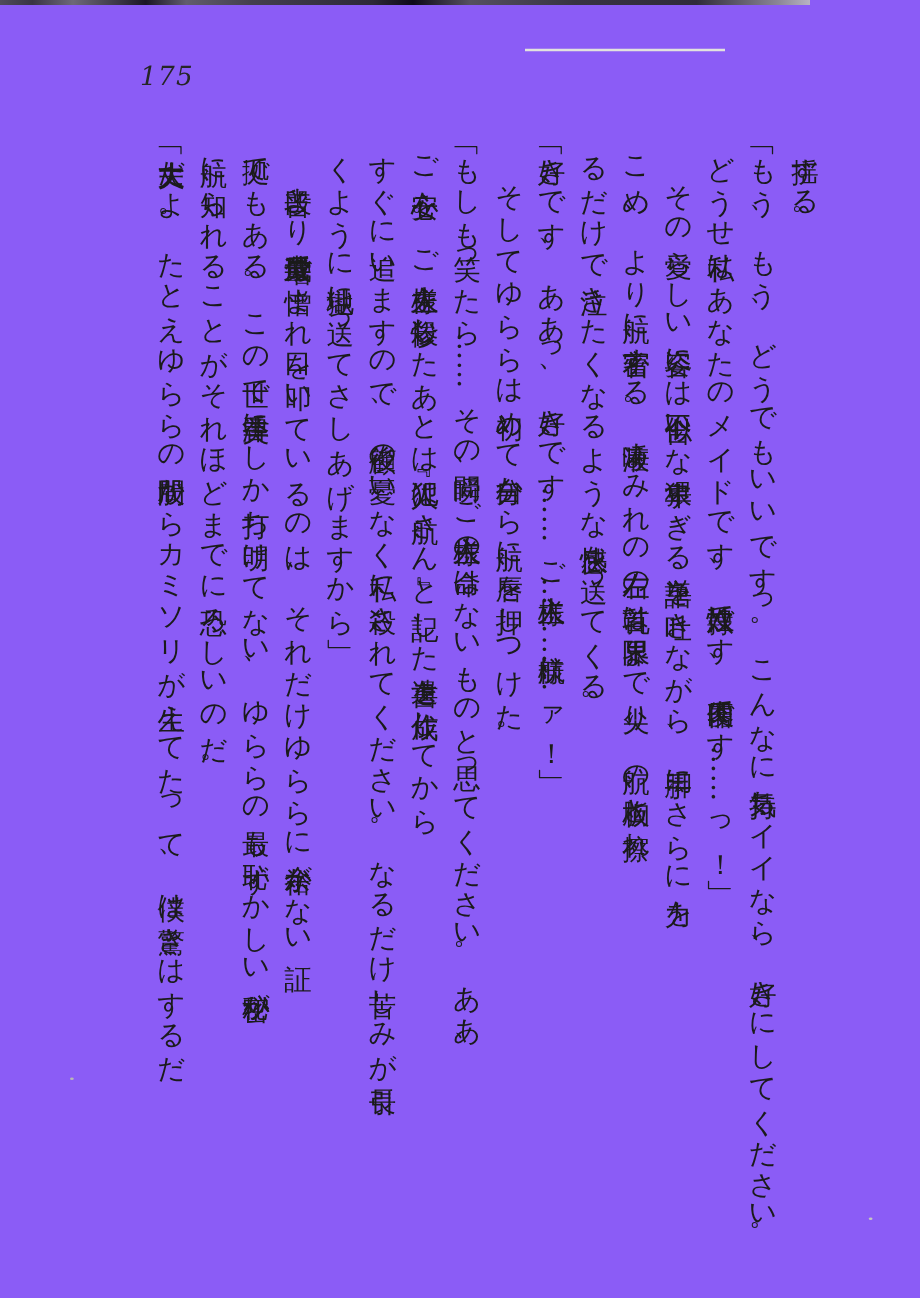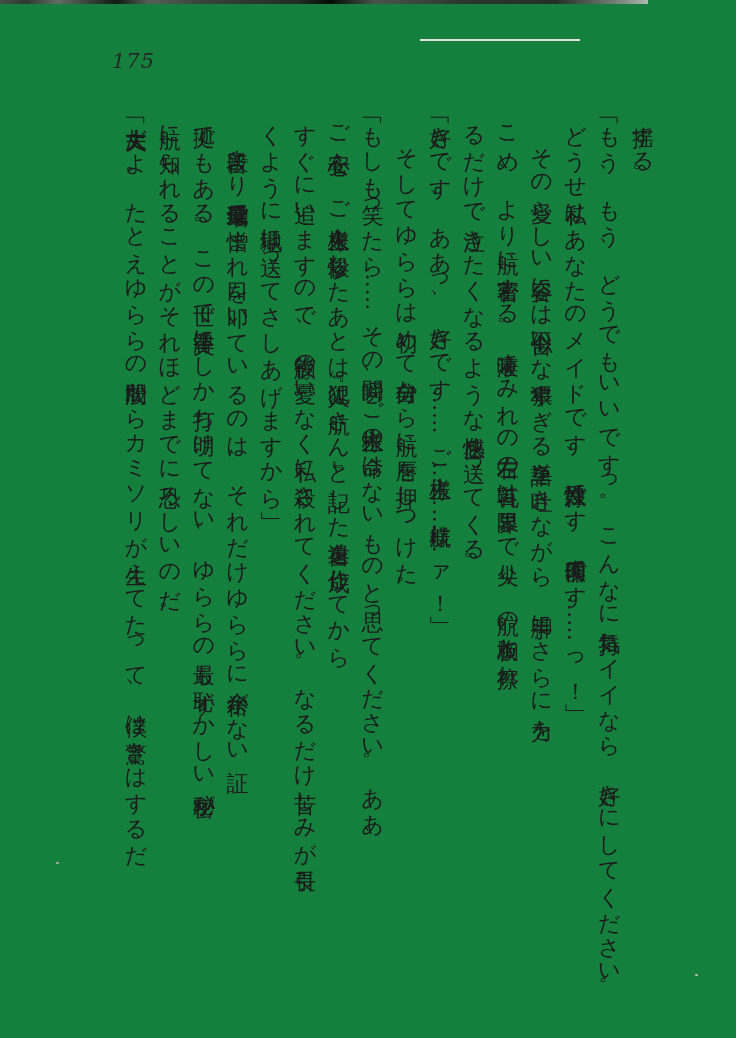--- a/index.html
+++ b/index.html
@@ -7,21 +7,21 @@
     padding: 0;
     width: 736px;
     height: 1038px;
     background: #fcfcfa;
     overflow: hidden;
   }
   .page {
     position: relative;
     width: 736px;
     height: 1038px;
-    background: #15803d;
+    background: #8b5cf6;
   }
   
   .scan-edge {
     position: absolute;
     top: 0;
     left: 0;
     width: 648px;
     height: 4px;
     background: linear-gradient(to right,
       #4a4a4a 0%, #303030 4%, #6a6a6a 9%, #2e2e2e 15%, #0e0e0e 18%,

